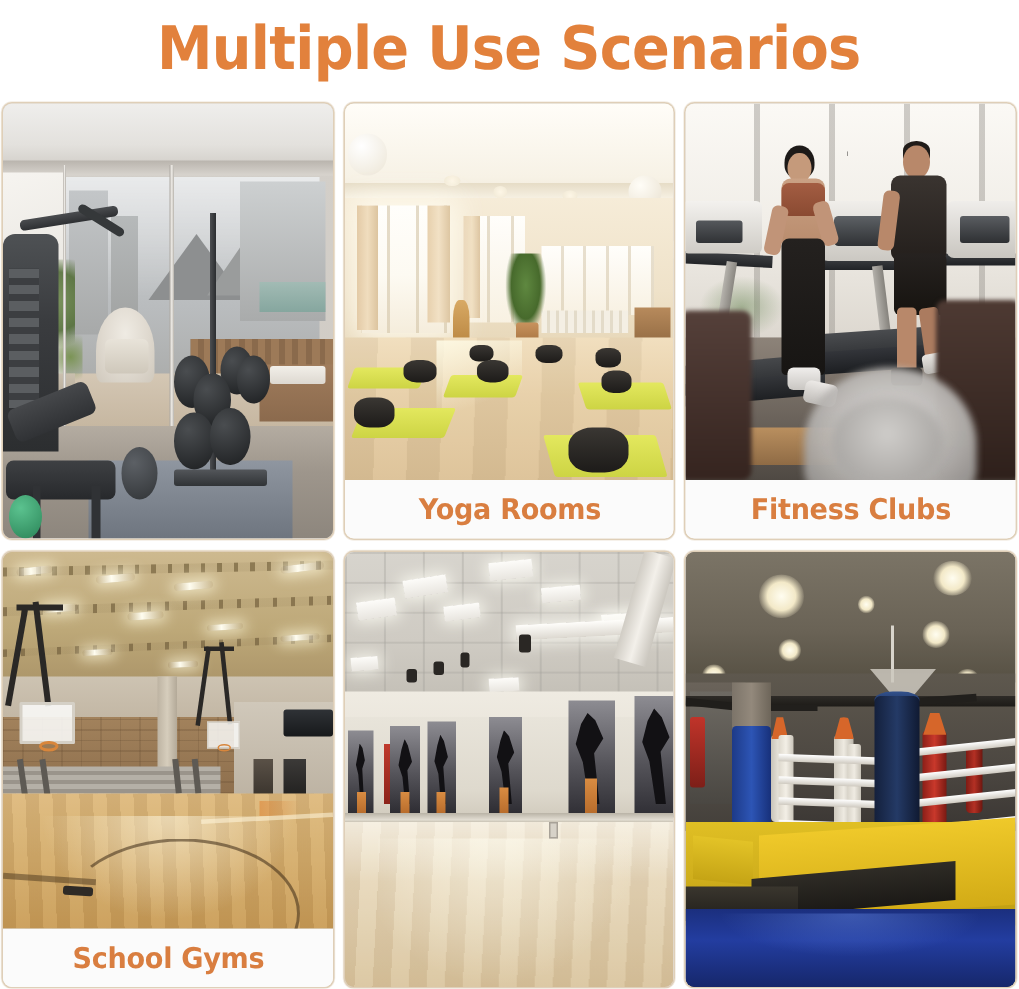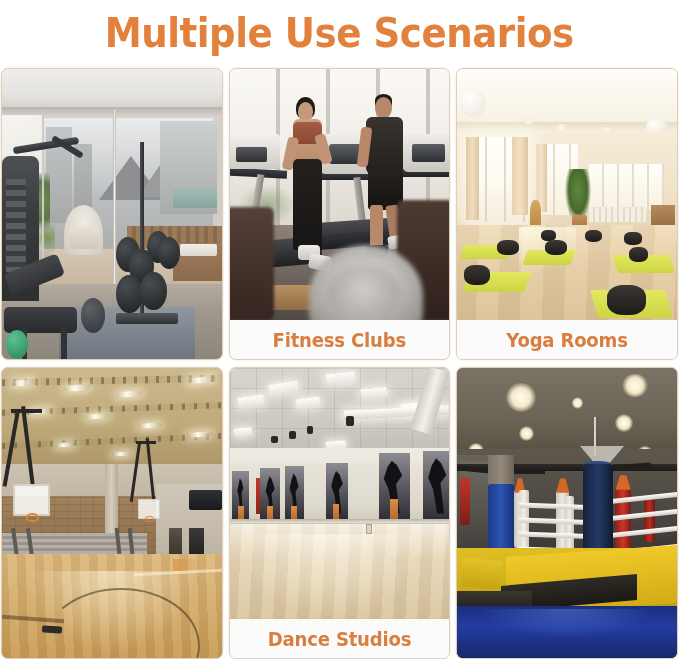--- a/index.html
+++ b/index.html
@@ -668,20 +668,71 @@
             <div class="l hg-bench-seat"></div>
           <div class="l hg-bench-leg1"></div>
             <div class="l hg-bench-leg2"></div>
           <div class="l hg-greenball"></div>
         </div>
       </div>
     </div>
 
     <div class="card">
       <div class="card-photo">
+        <div class="scene yoga">
+          <div class="l yg-ceil"></div>
+            <div class="l yg-beam"></div>
+          <div class="l yg-spot yg-s1"></div>
+            <div class="l yg-spot yg-s2"></div>
+          <div class="l yg-spot yg-s3"></div>
+            <div class="l yg-spot yg-s4"></div>
+          <div class="l yg-spot yg-s5"></div>
+          <div class="l yg-ball1"></div>
+            <div class="l yg-ball2"></div>
+          <div class="l yg-ball3"></div>
+            <div class="l yg-ball4"></div>
+          <div class="l yg-wall"></div>
+          <div class="l yg-winR"></div>
+            <div class="l yg-winR-m"></div>
+            <div class="l yg-rad"></div>
+          <div class="l yg-winM"></div>
+            <div class="l yg-winM-m"></div>
+            <div class="l yg-curtM"></div>
+          <div class="l yg-winL"></div>
+            <div class="l yg-winL-m"></div>
+          <div class="l yg-curtL"></div>
+            <div class="l yg-curtL2"></div>
+          <div class="l yg-plant"></div>
+            <div class="l yg-pot"></div>
+          <div class="l yg-statue"></div>
+            <div class="l yg-cab"></div>
+          <div class="l yg-floor"></div>
+            <div class="l yg-sun"></div>
+          <div class="l yg-mat yg-m3"></div>
+            <div class="l yg-mat yg-m2"></div>
+          <div class="l yg-mat yg-m4"></div>
+            <div class="l yg-mat yg-m1"></div>
+          <div class="l yg-mat yg-m5"></div>
+          <div class="l yg-bol yg-b4"></div>
+            <div class="l yg-bol yg-b5"></div>
+          <div class="l yg-bol yg-b6"></div>
+            <div class="l yg-bol yg-b2"></div>
+          <div class="l yg-bol yg-b3"></div>
+            <div class="l yg-bol yg-b7"></div>
+          <div class="l yg-bol yg-b1"></div>
+            <div class="l yg-bol yg-b8"></div>
+        </div>
+      </div>
+      <div class="card-label">
+        <span>Yoga Rooms</span>
+      </div>
+    </div>
+
+    <div class="card">
+      <div class="card-photo">
         <div class="scene fitness">
           <div class="l fc-windows"></div>
           <div class="l fc-green"></div>
           <div class="l fc-floor"></div>
             <div class="l fc-woodstrip"></div>
           <div class="l fc-t3-rail"></div>
             <div class="l fc-t3-console"></div>
             <div class="l fc-t3-screen"></div>
           <div class="l fc-t1-rail"></div>
             <div class="l fc-t1-console"></div>
@@ -720,71 +771,20 @@
             <div class="l fc-fg-blur2"></div>
         </div>
       </div>
       <div class="card-label">
         <span>Fitness Clubs</span>
       </div>
     </div>
 
     <div class="card">
       <div class="card-photo">
-        <div class="scene yoga">
-          <div class="l yg-ceil"></div>
-            <div class="l yg-beam"></div>
-          <div class="l yg-spot yg-s1"></div>
-            <div class="l yg-spot yg-s2"></div>
-          <div class="l yg-spot yg-s3"></div>
-            <div class="l yg-spot yg-s4"></div>
-          <div class="l yg-spot yg-s5"></div>
-          <div class="l yg-ball1"></div>
-            <div class="l yg-ball2"></div>
-          <div class="l yg-ball3"></div>
-            <div class="l yg-ball4"></div>
-          <div class="l yg-wall"></div>
-          <div class="l yg-winR"></div>
-            <div class="l yg-winR-m"></div>
-            <div class="l yg-rad"></div>
-          <div class="l yg-winM"></div>
-            <div class="l yg-winM-m"></div>
-            <div class="l yg-curtM"></div>
-          <div class="l yg-winL"></div>
-            <div class="l yg-winL-m"></div>
-          <div class="l yg-curtL"></div>
-            <div class="l yg-curtL2"></div>
-          <div class="l yg-plant"></div>
-            <div class="l yg-pot"></div>
-          <div class="l yg-statue"></div>
-            <div class="l yg-cab"></div>
-          <div class="l yg-floor"></div>
-            <div class="l yg-sun"></div>
-          <div class="l yg-mat yg-m3"></div>
-            <div class="l yg-mat yg-m2"></div>
-          <div class="l yg-mat yg-m4"></div>
-            <div class="l yg-mat yg-m1"></div>
-          <div class="l yg-mat yg-m5"></div>
-          <div class="l yg-bol yg-b4"></div>
-            <div class="l yg-bol yg-b5"></div>
-          <div class="l yg-bol yg-b6"></div>
-            <div class="l yg-bol yg-b2"></div>
-          <div class="l yg-bol yg-b3"></div>
-            <div class="l yg-bol yg-b7"></div>
-          <div class="l yg-bol yg-b1"></div>
-            <div class="l yg-bol yg-b8"></div>
-        </div>
-      </div>
-      <div class="card-label">
-        <span>Yoga Rooms</span>
-      </div>
-    </div>
-
-    <div class="card">
-      <div class="card-photo">
         <div class="scene school">
           <div class="l sg-ceil"></div>
           <div class="l sg-truss"></div>
             <div class="l sg-truss2"></div>
             <div class="l sg-truss3"></div>
           <div class="l sg-lt sg-l1"></div>
             <div class="l sg-lt sg-l2"></div>
           <div class="l sg-lt sg-l3"></div>
             <div class="l sg-lt sg-l4"></div>
           <div class="l sg-lt sg-l5"></div>
@@ -817,20 +817,23 @@
             <div class="l sg-bl-rail4"></div>
           <div class="l sg-floor"></div>
             <div class="l sg-floorshine"></div>
           <div class="l sg-orange"></div>
           <div class="l sg-arc"></div>
             <div class="l sg-line1"></div>
             <div class="l sg-line2"></div>
           <div class="l sg-mark"></div>
         </div>
       </div>
+      <div class="card-label">
+        <span>School Gyms</span>
+      </div>
     </div>
 
     <div class="card">
       <div class="card-photo">
         <div class="scene dance">
           <div class="l ds-ceil"></div>
           <div class="l ds-panel ds-p1"></div>
             <div class="l ds-panel ds-p2"></div>
           <div class="l ds-panel ds-p3"></div>
             <div class="l ds-panel ds-p4"></div>
@@ -864,23 +867,20 @@
             <div class="l ds-orange ds-o2"></div>
           <div class="l ds-orange ds-o3"></div>
             <div class="l ds-orange ds-o4"></div>
           <div class="l ds-orange ds-o5"></div>
           <div class="l ds-mirror-rail"></div>
           <div class="l ds-floor"></div>
             <div class="l ds-refl"></div>
             <div class="l ds-gleam"></div>
           <div class="l ds-socket"></div>
         </div>
-      </div>
-      <div class="card-label">
-        <span>Dance Studios</span>
       </div>
     </div>
 
     <div class="card">
       <div class="card-photo">
         <div class="scene martial">
           <div class="l ma-ceil"></div>
           <div class="l ma-lt ma-l1"></div>
             <div class="l ma-lt ma-l2"></div>
           <div class="l ma-lt ma-l3"></div>

